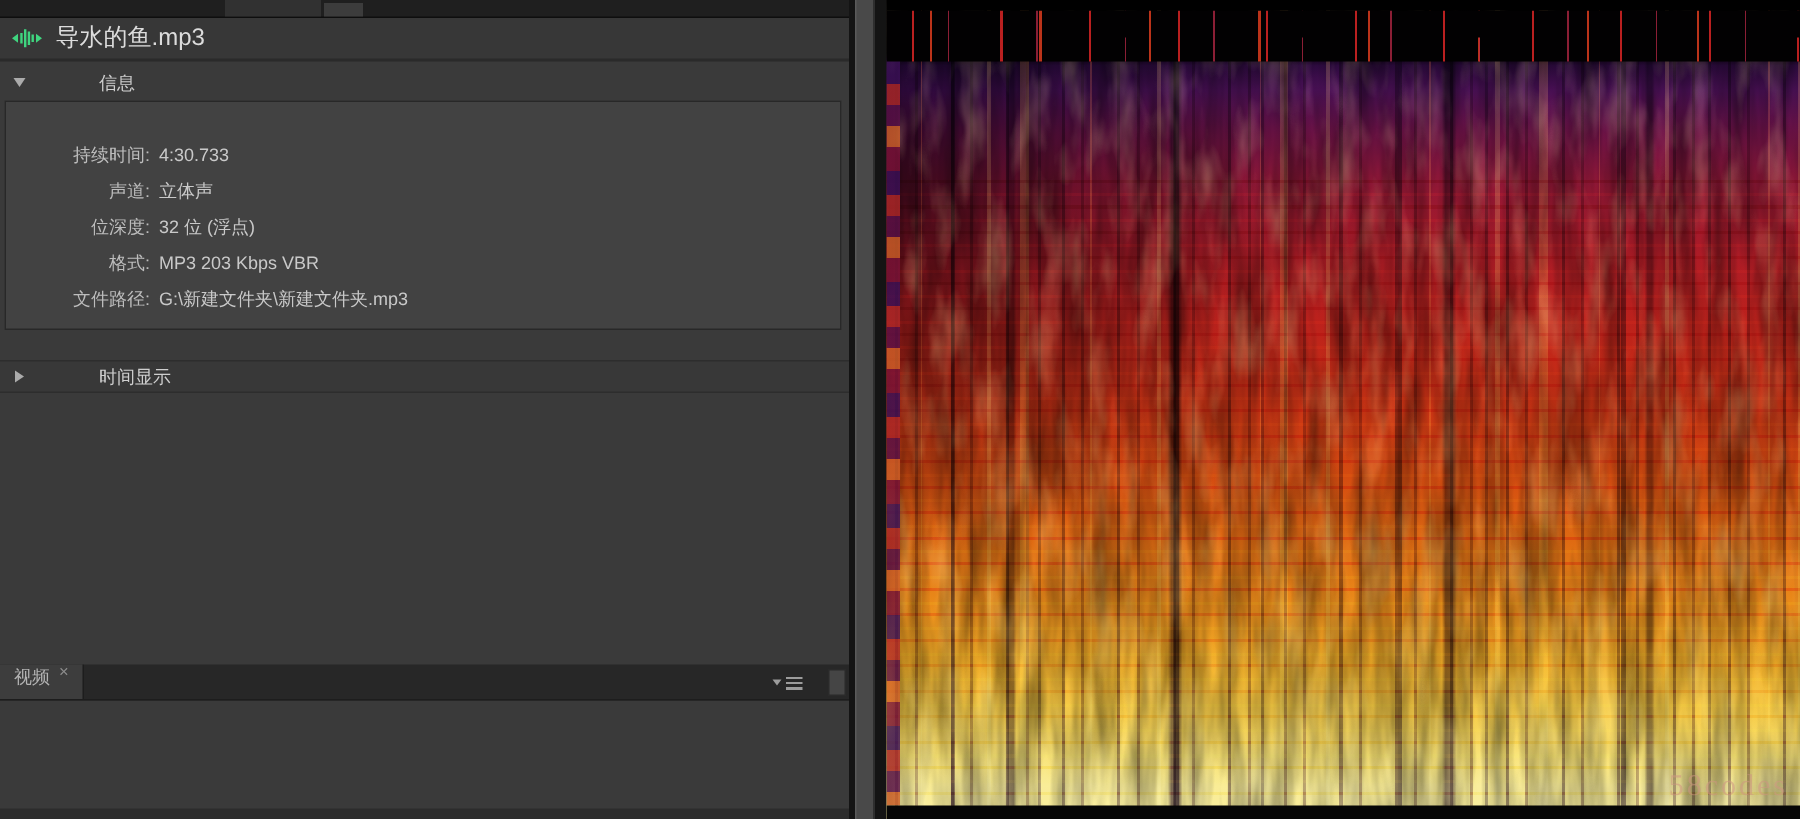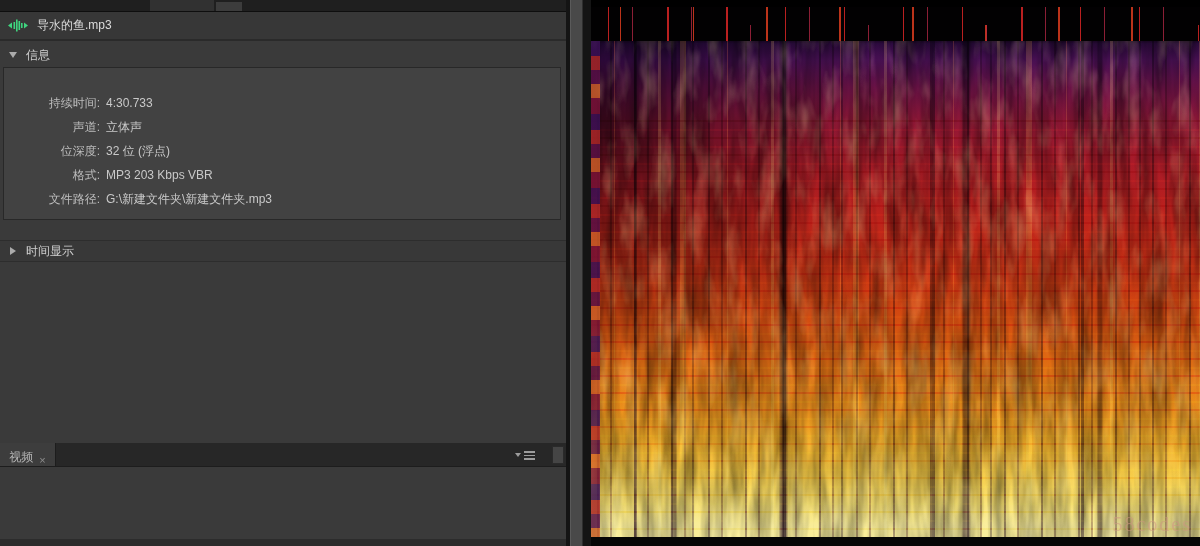--- a/index.html
+++ b/index.html
@@ -10,40 +10,40 @@
     -webkit-font-smoothing:antialiased;
   }
   
   .left-panel{position:absolute;left:0;top:0;width:566px;height:546px;background:#3a3a3a;}
   .top-strip{position:absolute;left:0;top:0;width:566px;height:11px;background:#1f1f1f;border-bottom:1px solid #0e0e0e;}
   .top-tab{position:absolute;left:150px;top:0;width:64px;height:11px;background:#313131;}
   .top-tab2{position:absolute;left:216px;top:2px;width:26px;height:9px;background:#3c3c3c;}
 
   .file-row{position:absolute;left:0;top:12px;width:566px;height:29px;background:#373737;
     border-bottom:2px solid #2a2a2a;display:flex;align-items:center;padding-left:8px;box-sizing:border-box;}
-  .file-name{color:#dcdcdc;font-size:12px;margin-left:9px;text-align:center;}
+  .file-name{color:#dcdcdc;font-size:16px;margin-left:9px;text-align:center;}
 
   .section-header{position:absolute;left:0;width:566px;height:20px;display:flex;align-items:center;
-    color:#cfcfcf;font-size:12px;cursor:pointer;}
+    color:#cfcfcf;font-size:12px;cursor:pointer;gap:40px;}
   .hdr-info{top:45px;}
   .hdr-time{top:240px;height:22px;border-top:1px solid #2d2d2d;border-bottom:1px solid #2d2d2d;background:#383838;box-sizing:border-box;}
   .tri-down{width:0;height:0;border-left:4px solid transparent;border-right:4px solid transparent;
     border-top:6px solid #ababab;margin:0 9px 0 9px;}
   .tri-right{width:0;height:0;border-top:4px solid transparent;border-bottom:4px solid transparent;
     border-left:6px solid #ababab;margin:0 10px 0 10px;}
 
   .info-box{position:absolute;left:3px;top:67px;width:558px;height:153px;background:#424242;
     border:1px solid #282828;box-sizing:border-box;padding-top:23px;}
   .info-row{display:flex;height:24px;align-items:center;font-size:12px;}
   .info-label{width:96px;text-align:right;color:#bdbdbd;white-space:nowrap;}
   .info-value{margin-left:6px;color:#c9c9c9;white-space:nowrap;}
 
   .bottom-tabbar{position:absolute;left:0;top:443px;width:566px;height:23px;background:#272727;border-bottom:1px solid #1d1d1d;}
   .video-tab{position:absolute;left:0;top:0;height:23px;min-width:56px;background:#3d3d3d;color:#b3b3b3;
-    font-size:12px;display:flex;align-items:flex-end;justify-content:center;gap:6px;padding:0 8px;box-sizing:border-box;
+    font-size:12px;display:flex;align-items:flex-start;justify-content:center;gap:6px;padding:0 8px;box-sizing:border-box;
     border-right:1px solid #1d1d1d;cursor:pointer;}
   .tab-close{color:#8d8d8d;font-size:11px;line-height:1;cursor:pointer;}
   .panel-menu{position:absolute;right:30px;top:7px;width:21px;height:11px;cursor:pointer;}
   .panel-menu .pm-tri{position:absolute;left:0;top:3px;width:0;height:0;border-left:3px solid transparent;
     border-right:3px solid transparent;border-top:4px solid #9c9c9c;}
   .panel-menu .pm-lines{position:absolute;left:9px;top:1px;width:11px;height:9px;
     background:repeating-linear-gradient(180deg,#9c9c9c 0 1.5px,transparent 1.5px 3.6px);}
   .scroll-nub{position:absolute;right:2px;top:446px;width:12px;height:18px;background:#454545;border:1px solid #2a2a2a;box-sizing:border-box;}
   .bottom-strip{position:absolute;left:0;bottom:0;width:566px;height:7px;background:#2c2c2c;}
 

